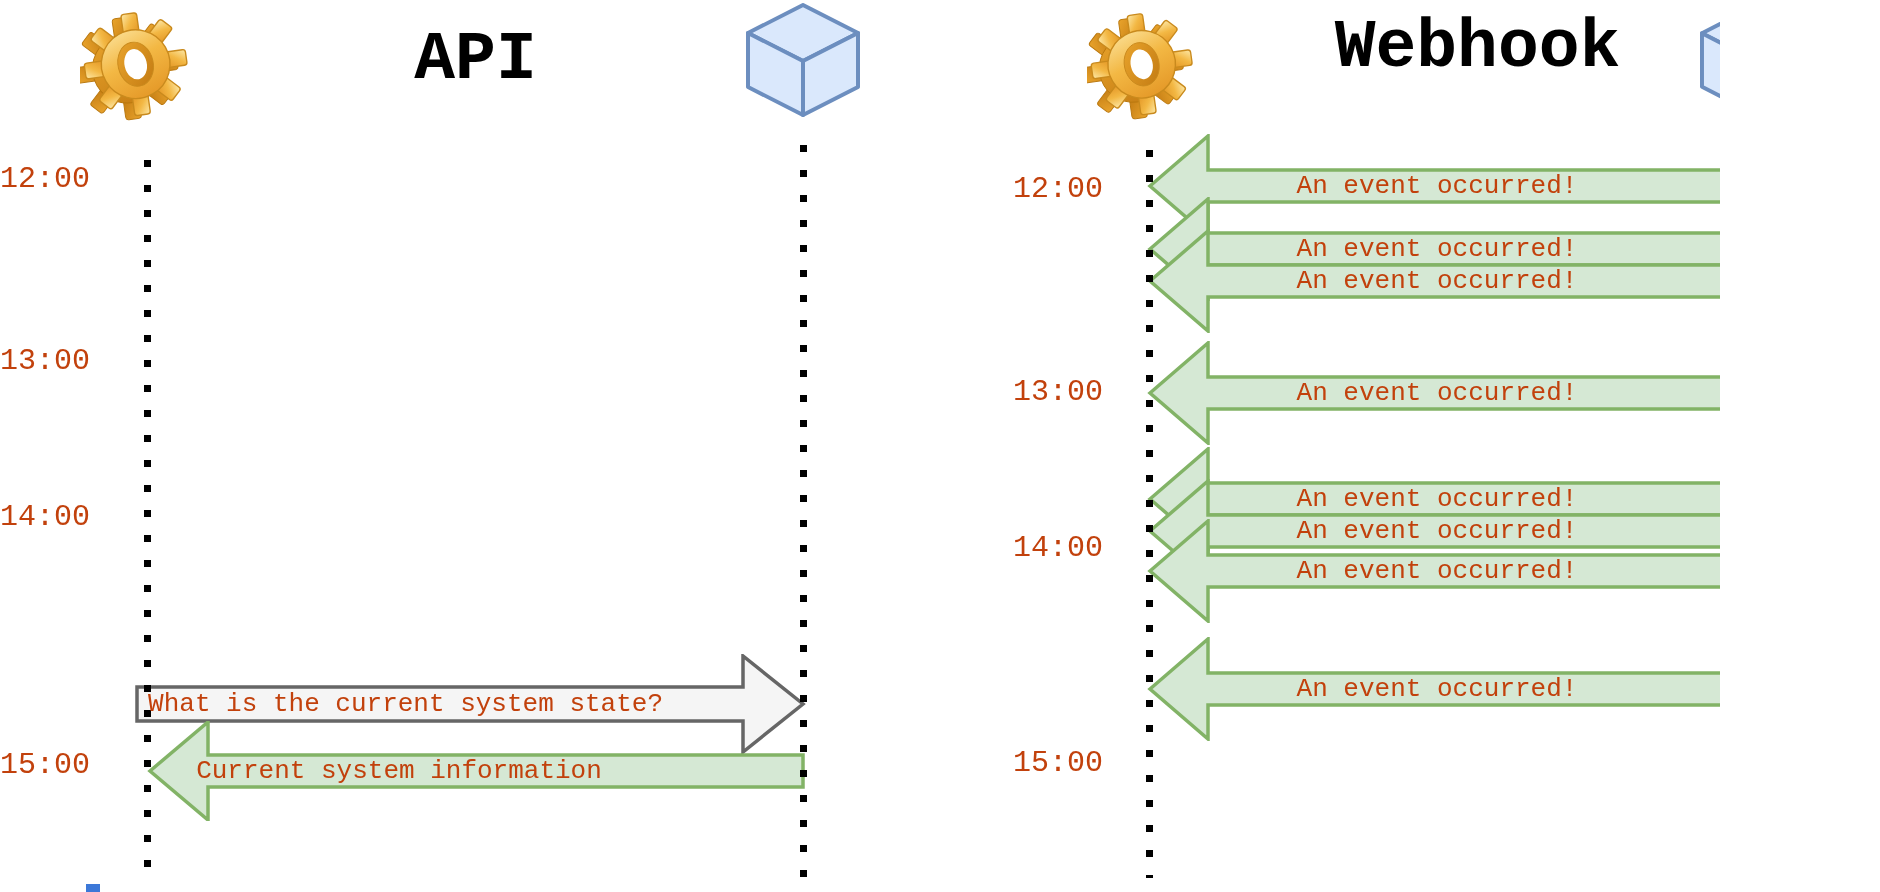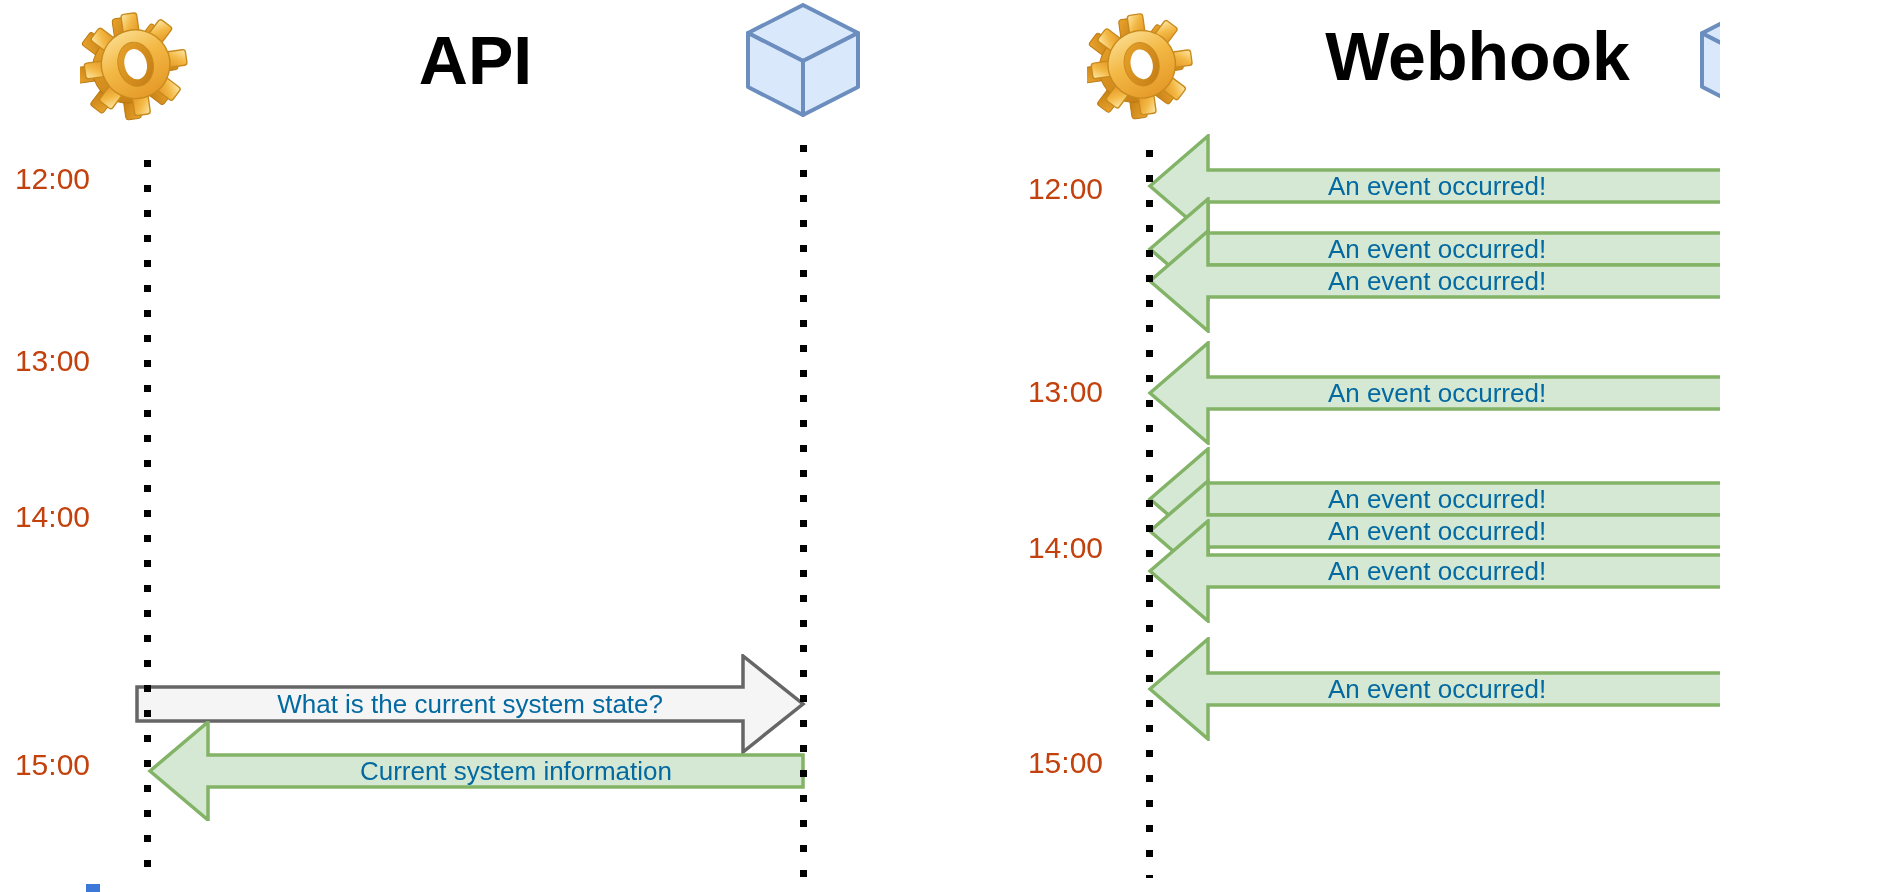--- a/index.html
+++ b/index.html
@@ -1,35 +1,35 @@
 <!DOCTYPE html>
 <html><head>
 <meta charset="utf-8">
 <style>
   html,body{margin:0;padding:0;background:#ffffff;}
   #stage{
     position:relative;width:1720px;height:892px;background:#ffffff;overflow:hidden;
-    font-family:Liberation Sans, sans-serif;color:#000;
+    font-family:Liberation Mono, monospace;color:#000;
   }
   .panel-title{
     position:absolute;text-align:center;font-weight:bold;font-size:68px;line-height:72px;
     color:#000;letter-spacing:0px;z-index:1;
   }
   .lifeline{
     position:absolute;width:7px;z-index:3;
     background:repeating-linear-gradient(180deg,#000 0,#000 7px,transparent 7px,transparent 25px);
   }
   .time-label{
     position:absolute;font-size:30px;line-height:36px;text-align:right;color:#c2410c;z-index:4;
   }
   .arrow{position:absolute;z-index:2;}
   .arrow svg{display:block;}
   .msg-label{
     position:absolute;font-size:26px;line-height:26px;height:26px;text-align:center;
-    color:#0369a1;z-index:4;white-space:nowrap;
+    color:#c2410c;z-index:4;white-space:nowrap;
   }
   .icon{position:absolute;z-index:1;}
   .artifact{position:absolute;z-index:5;}
 </style>
 </head>
 <body>
 
 <svg width="0" height="0" style="position:absolute">
   <defs>
     <linearGradient id="gold1" x1="0" y1="0" x2="1" y2="1">
@@ -99,23 +99,23 @@
       <path d="M2,33 L608,33 L608,2 L668,50 L608,98 L608,67 L2,67 Z" fill="#f5f5f5" stroke="#666666" stroke-width="3.5"></path>
     </svg>
   </div>
   <div class="msg-label" style="left:137px;width:526px;top:691px;text-align:right;">What is the current system state?</div>
 
   <div class="arrow" style="left:146px;top:721px;">
     <svg width="660" height="100" viewBox="0 0 660 100">
       <path d="M4,50 L62,1 L62,34 L657,34 L657,66 L62,66 L62,99 Z" fill="#d5e8d4" stroke="#82b366" stroke-width="3.5"></path>
     </svg>
   </div>
-  <div class="msg-label" style="left:146px;width:526px;top:758px;text-align:right;">Current system information</div>
-
-  <div class="panel-title" style="left:1150px;top:20px;width:655px;">Webhook</div>
+  <div class="msg-label" style="left:136px;width:526px;top:758px;">Current system information</div>
+
+  <div class="panel-title" style="left:1150px;top:12px;width:655px;">Webhook</div>
 
   <svg class="icon" style="left:1087px;top:2px;" width="113" height="130" viewBox="0 0 124 134">
     <g transform="translate(60,64) rotate(15)">
       <g transform="translate(-8,7)" fill="url(#gold2)" stroke="#b9770e" stroke-width="1">
         <use href="#tooth" transform="rotate(22)"></use>
           <use href="#tooth" transform="rotate(67)"></use>
         <use href="#tooth" transform="rotate(112)"></use>
           <use href="#tooth" transform="rotate(157)"></use>
         <use href="#tooth" transform="rotate(202)"></use>
           <use href="#tooth" transform="rotate(247)"></use>

